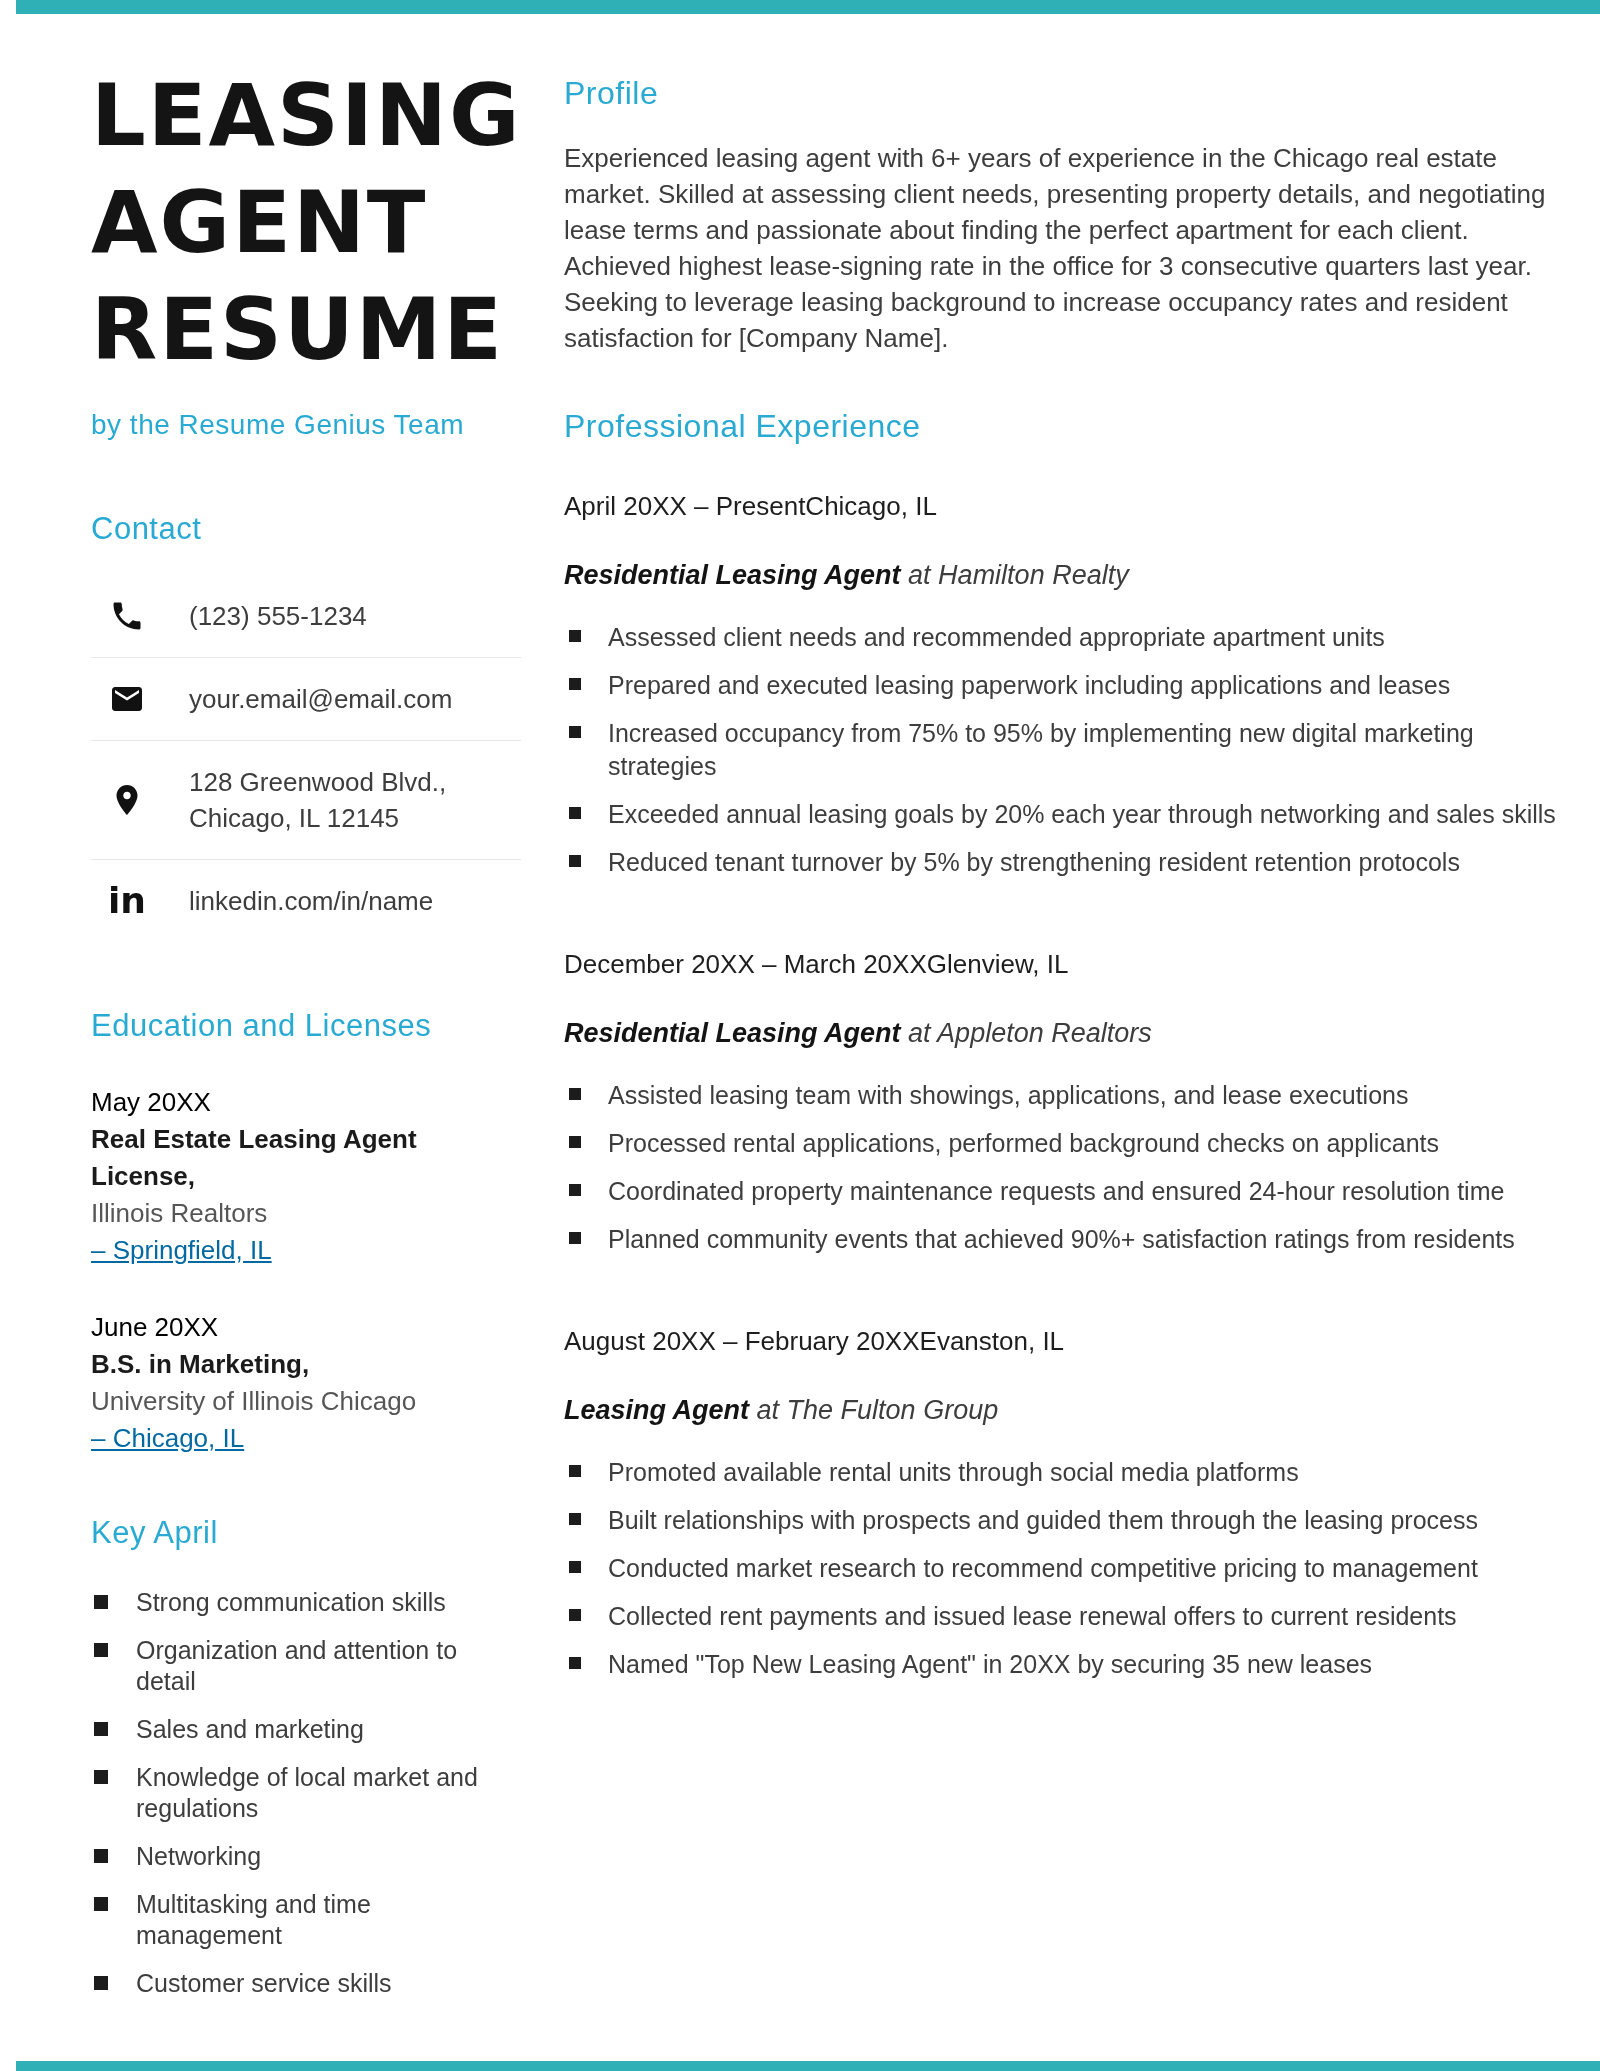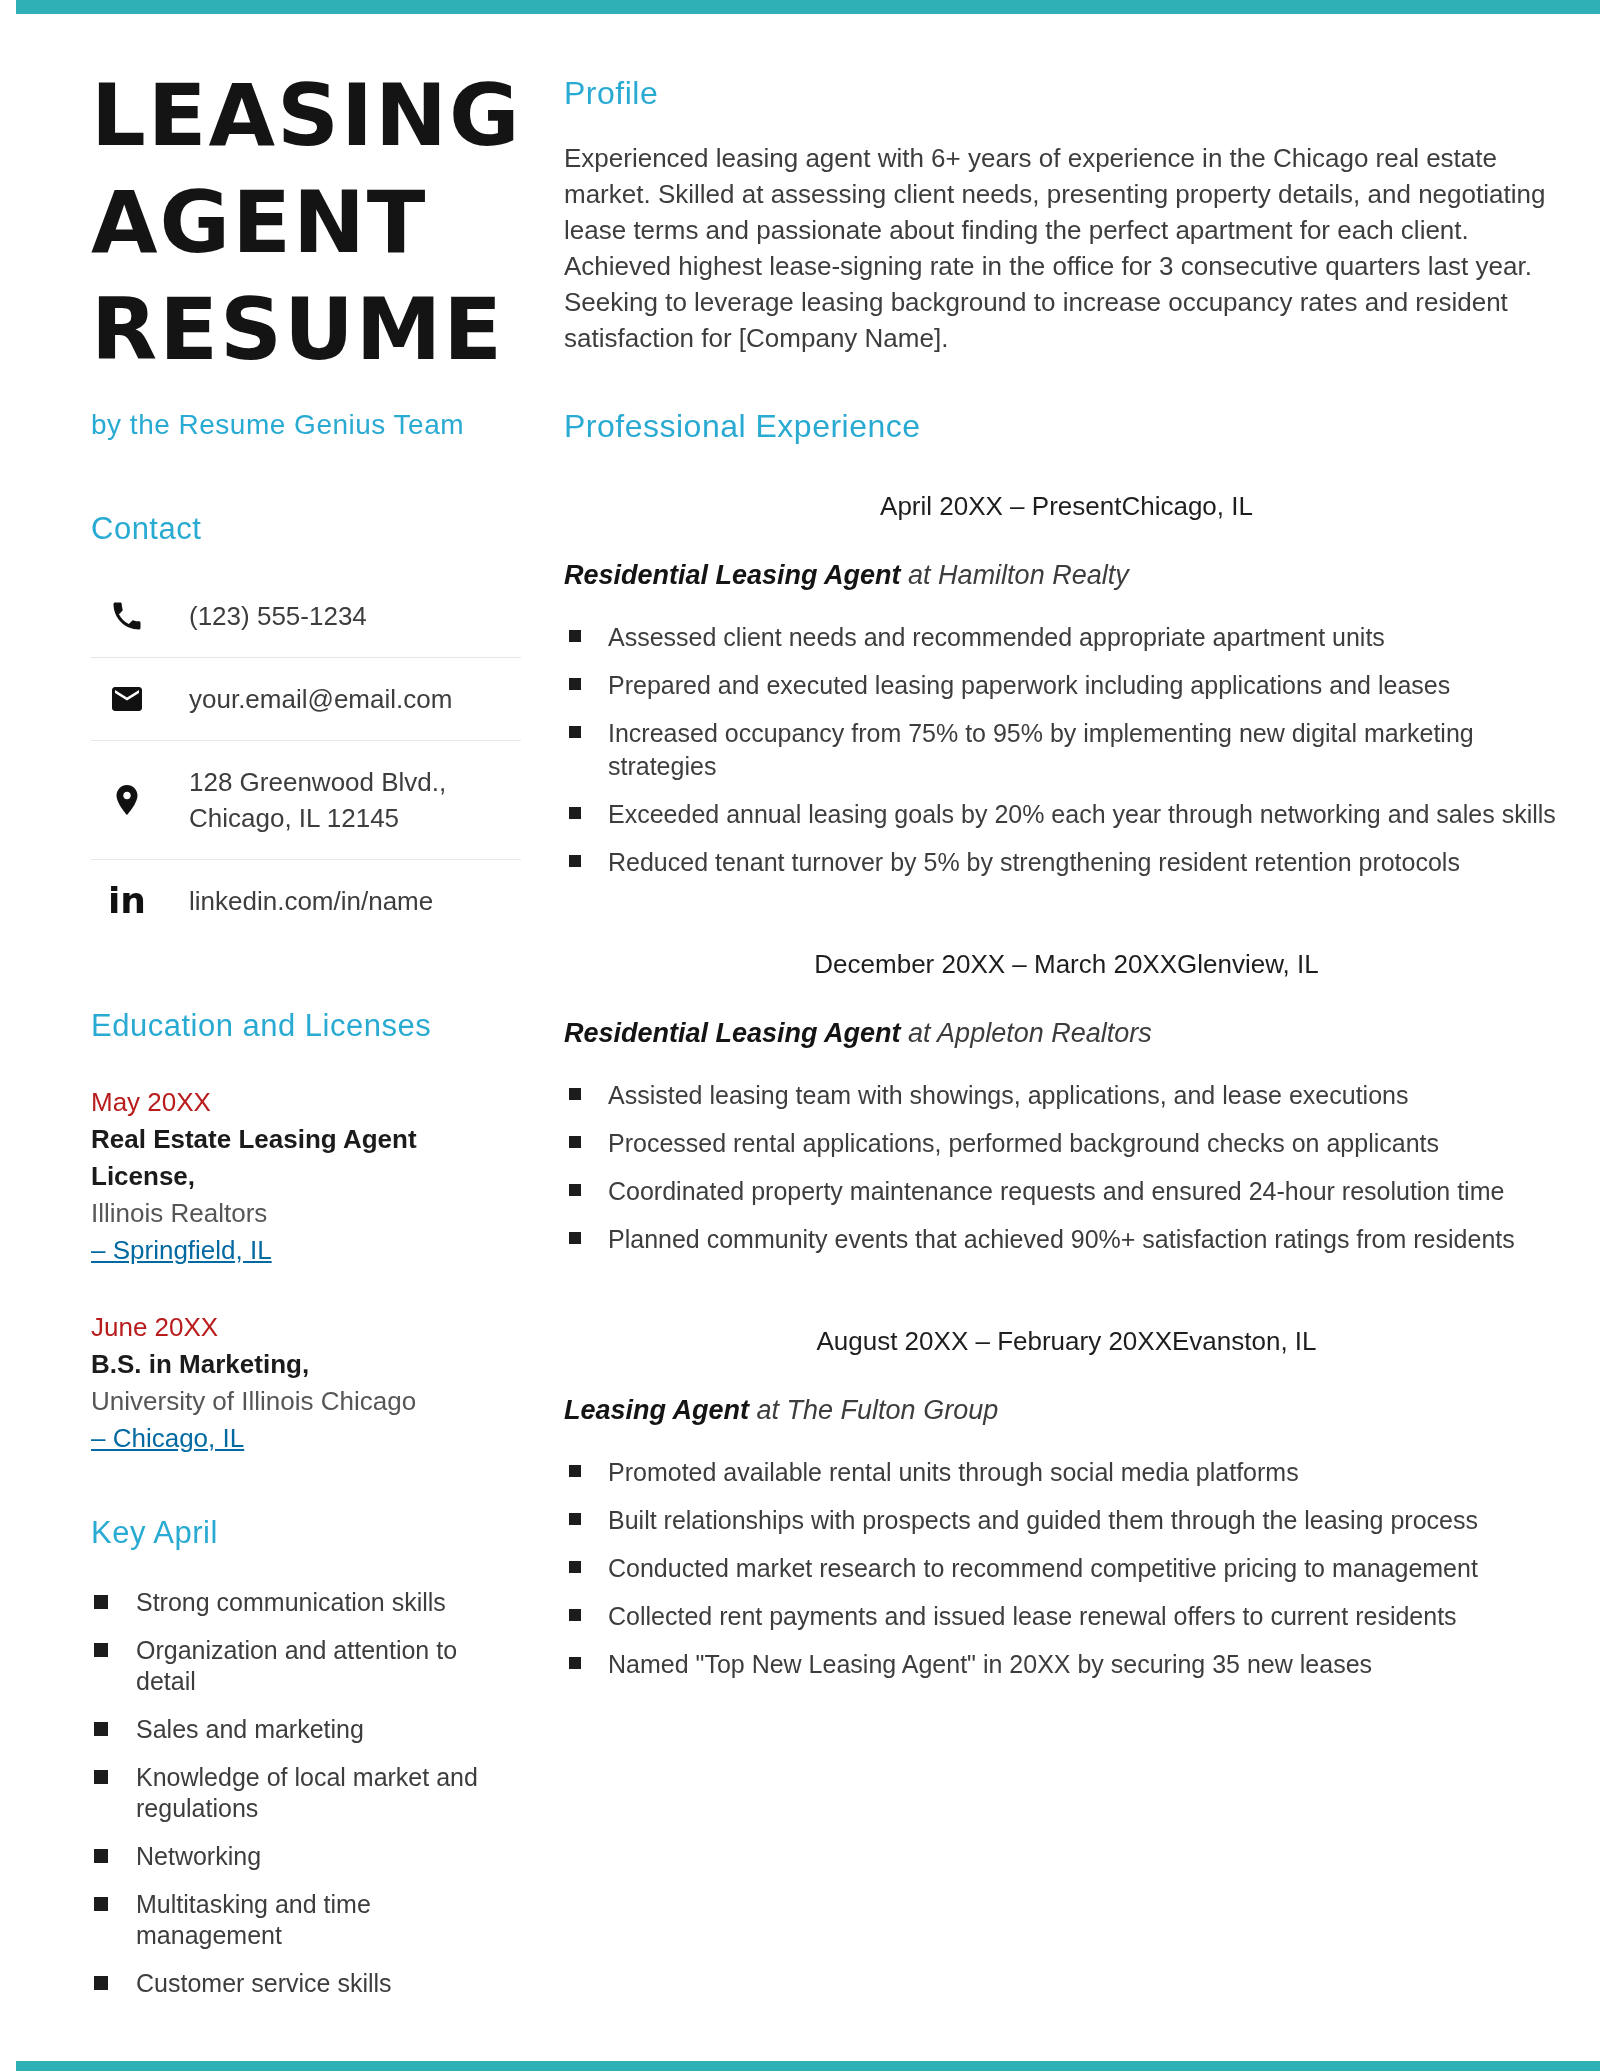--- a/index.html
+++ b/index.html
@@ -59,21 +59,21 @@
     font-family:"DejaVu Sans", sans-serif;
     font-weight:bold; font-size:36px; color:#111111; line-height:1;
   }
   .contact-text {
     margin-left:38px;
     font-size:26px; color:#3d3d3d; line-height:36px;
   }
 
   .edu-heading { margin-top:66px; }
   .edu-entry { margin-top:40px; font-size:26px; line-height:37px; }
-  .edu-entry .edu-date { color:#b91c1c; }
+  .edu-entry .edu-date { color:#000000; }
   .edu-entry .edu-title { font-weight:bold; color:#1b1b1b; }
   .edu-entry .edu-org { color:#565656; }
   .edu-entry .edu-loc { color:#0369a1;text-decoration:underline; }
 
   .skills-heading { margin-top:58px; }
   .skills-list { margin-top:36px; list-style:none; }
   .skill-item {
     position:relative;
     padding-left:45px;
     margin-bottom:17px;
@@ -94,21 +94,21 @@
   }
   .profile-text {
     margin-top:28px;
     font-size:26px; line-height:36px; color:#3d3d3d;
   }
   .exp-heading { margin-top:52px; }
 
   .job { margin-top:46px; }
   .job + .job { margin-top:70px; }
   .job-meta {
-    display:flex; justify-content:center; align-items:baseline;
+    display:flex; justify-content:flex-start; align-items:baseline;
     font-size:26px; color:#1e1e1e;
   }
   .job-title-row { margin-top:38px; font-size:27px; color:#3d3d3d;font-style:italic; }
   .job-title-row .role { font-weight:bold; color:#141414; }
   .job-bullets { margin-top:30px; list-style:none; }
   .job-bullets li {
     position:relative;
     padding-left:44px;
     margin-bottom:15px;
     font-size:25px; line-height:33px; color:#3d3d3d;

